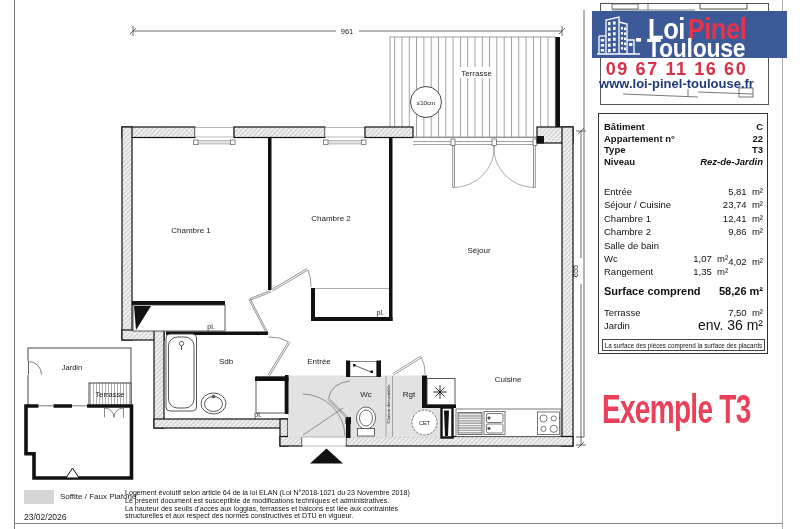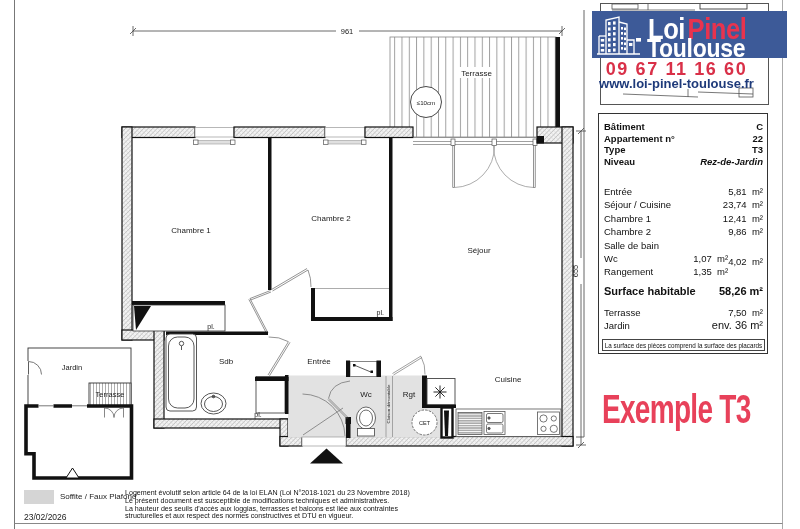--- a/index.html
+++ b/index.html
@@ -419,26 +419,26 @@
     <div><span>Entrée</span><span style="float:right;">5,81&nbsp; m²</span></div>
     <div><span>Séjour / Cuisine</span><span style="float:right;">23,74&nbsp; m²</span></div>
     <div><span>Chambre 1</span><span style="float:right;">12,41&nbsp; m²</span></div>
     <div><span>Chambre 2</span><span style="float:right;">9,86&nbsp; m²</span></div>
     <div><span>Salle de bain</span><span style="float:right;margin-top:16px;">4,02&nbsp; m²</span></div>
     <div><span>Wc</span><span style="float:right;">1,07&nbsp; m²</span></div>
     <div><span>Rangement</span><span style="float:right;">1,35&nbsp; m²</span></div>
   </div>
 
   <div style="position:absolute;left:5px;right:4px;top:171px;font-weight:bold;font-size:11px;">
-    <span>Surface habitable</span><span style="float:right;">58,26 m²</span>
+    <span>Surface comprend</span><span style="float:right;">58,26 m²</span>
   </div>
 
   <div style="position:absolute;left:5px;right:4px;top:192px;line-height:13.4px;">
     <div><span>Terrasse</span><span style="float:right;margin-left:44px;">7,50&nbsp; m²</span></div>
-    <div><span>Jardin</span><span style="float:right;font-size:11px;">env. 36 m²</span></div>
+    <div><span>Jardin</span><span style="float:right;font-size:14px;">env. 36 m²</span></div>
   </div>
 
   <div style="position:absolute;left:3px;right:2px;top:225px;border:0.8px solid #444;font-size:6.3px;text-align:center;padding:1.5px 0;">La surface des pièces comprend la surface des placards</div>
 </div>
 
 <div class="abs" style="left:602px;top:387px;width:220px;color:#e8415a;font-weight:bold;font-size:40px;transform:scaleX(0.70);transform-origin:left top;letter-spacing:-1px;white-space:nowrap;">Exemple T3</div>
 
 <div class="abs" style="left:125px;top:490px;width:470px;text-align:left;font-size:7.1px;line-height:7.8px;color:#111;">
 Logement évolutif selon article 64 de la loi ELAN (Loi N°2018-1021 du 23 Novembre 2018)<br>
 Le présent document est susceptible de modifications techniques et administratives.<br>

